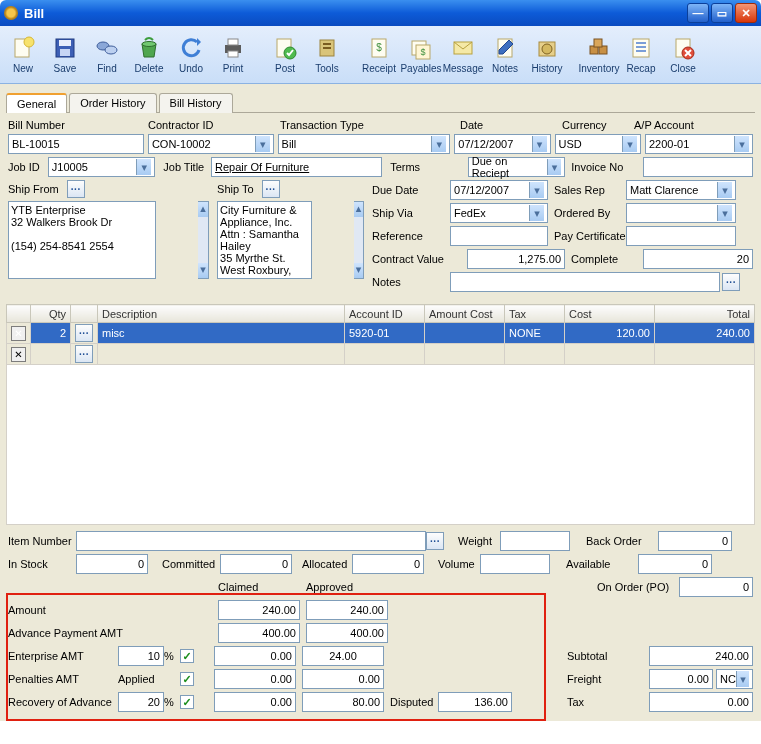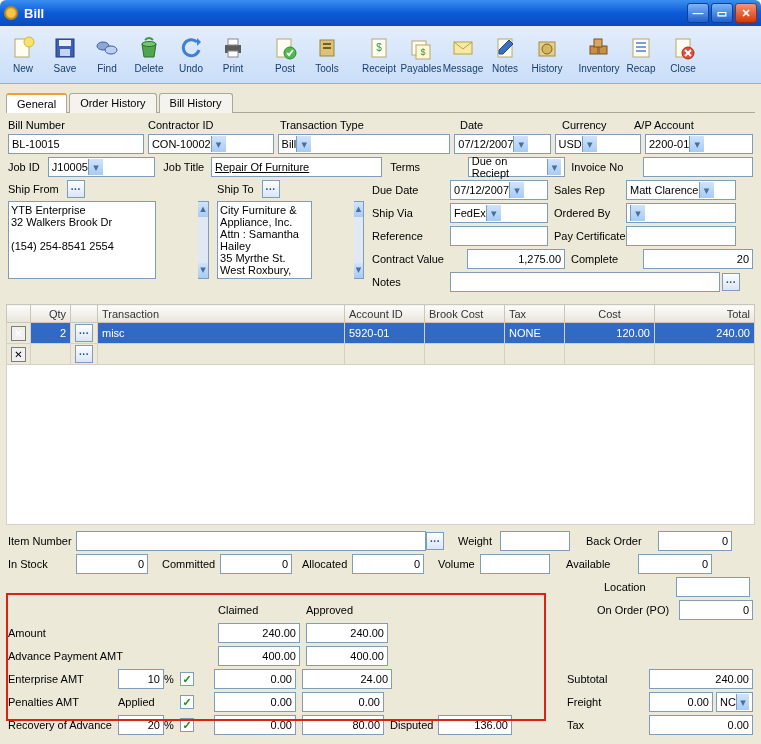--- a/index.html
+++ b/index.html
@@ -14,21 +14,21 @@
 .tool-btn .ico { width: 26px; height: 26px; margin-bottom: 2px; display: flex; align-items: center; justify-content: center; }
 .tool-sep { width: 10px; }
 .body-area { padding: 4px 6px; background: #ece9d8; }
 .tabs { display: flex; border-bottom: 1px solid #aca899; margin-top: 4px; }
 .tab { padding: 3px 10px; border: 1px solid #aca899; border-bottom: none; background: #f4f3ee; margin-right: 2px; border-radius: 3px 3px 0 0; cursor: pointer; position: relative; bottom: -1px; }
 .tab.active { background: #fff; border-top: 2px solid #f0a030; }
 .panel { background: #ece9d8; padding: 6px 2px; }
 .row { display: flex; align-items: center; margin-bottom: 3px; }
 .lbl { color: #000; padding-right: 4px; white-space: nowrap; }
 input[type=text], select, .combo { height: 20px; border: 1px solid #7f9db9; background: #fff; font-size: 11px; padding: 1px 3px; font-family: inherit; }
-.combo { display: flex; align-items: center; justify-content: flex-start; }
+.combo { display: flex; align-items: center; justify-content: space-between; }
 .combo .arrow { width: 15px; height: 16px; background: linear-gradient(to bottom, #cfe4fd, #a8cbf2); border-left: 1px solid #7f9db9; display: flex; align-items: center; justify-content: center; color: #4b6f9c; }
 .ellips-btn { width: 18px; height: 18px; border: 1px solid #7f9db9; background: linear-gradient(to bottom, #fdfdfd, #dbe6f4); display: inline-flex; align-items: center; justify-content: center; font-weight: bold; color: #204f96; cursor: pointer; font-size: 10px; }
 textarea.addr { width: 100%; height: 78px; border: 1px solid #7f9db9; font-size: 11px; font-family: inherit; padding: 2px; resize: none; }
 .addr-wrap { display: flex; gap: 42px; }
 .addr-scroll { width: 16px; background: #e0e8f4; border: 1px solid #7f9db9; border-left: none; display: flex; flex-direction: column; justify-content: space-between; }
 .addr-scroll div { height: 15px; background: linear-gradient(to bottom,#cfe4fd,#a8cbf2); text-align:center; color:#4b6f9c; cursor:pointer; }
 .grid-tabs { display: flex; background: #ece9d8; border-bottom: 1px solid #aca899; }
 .grid-tab { padding: 3px 10px; border: 1px solid #aca899; background: #fff; border-bottom: 1px solid #fff; border-top: 2px solid #f0a030; border-radius: 3px 3px 0 0; cursor: pointer; margin: 2px 0 -1px 2px; }
 table.grid { width: 100%; border-collapse: collapse; font-size: 11px; }
 table.grid th { background: linear-gradient(to bottom, #fdfdfd, #e7e5da); border: 1px solid #c9c7ba; font-weight: normal; padding: 2px 4px; height: 18px; color: #333; }
@@ -372,25 +372,25 @@
       </div>
     </div>
   </div>
 
   <table class="grid">
     <thead>
         <tr>
       <th style="width:20px"></th>
       <th style="width:40px;text-align:right">Qty</th>
       <th style="width:18px"></th>
-      <th style="text-align:left">Transaction</th>
+      <th style="text-align:left">Description</th>
       <th style="width:80px;text-align:left">Account ID</th>
-      <th style="width:80px;text-align:left">Brook Cost</th>
+      <th style="width:80px;text-align:left">Amount Cost</th>
       <th style="width:60px;text-align:left">Tax</th>
-      <th style="width:90px;text-align:center">Cost</th>
+      <th style="width:90px;text-align:left">Cost</th>
       <th style="width:100px;text-align:right">Total</th>
     </tr>
       </thead>
     <tbody id="gridbody">
         <tr class="selrow">
           <td style="background:#ece9d8"><span class="x-btn">✕</span></td>
           <td style="text-align:right">2</td>
           <td style="background:#ece9d8"><span class="ellips-btn">···</span></td>
           <td>misc</td>
           <td>5920-01</td>
@@ -436,25 +436,20 @@
       <div style="width:10px"></div>
       <div class="lbl" style="width:50px">Allocated</div>
       <input type="text" style="width: 72px;" value="0">
       <div style="width:14px"></div>
       <div class="lbl" style="width:42px">Volume</div>
       <input type="text" style="width: 70px;">
       <div style="width:16px"></div>
       <div class="lbl" style="width:72px">Available</div>
       <input type="text" style="width: 74px;" value="0">
     </div>
-    <div class="row ralign">
-      <div style="width:596px"></div>
-      <div class="lbl" style="width:72px">Location</div>
-      <input type="text" style="width: 74px;">
-    </div>
 
     <div class="redbox" style="left:0px; top:68px; width:540px; height:128px"></div>
 
     <div class="row">
       <div style="width:210px"></div>
       <div class="lbl" style="width:88px">Claimed</div>
       <div class="lbl" style="width:88px">Approved</div>
       <div style="flex:1"></div>
       <div class="lbl" style="width:82px">On Order (PO)</div>
       <input type="text" style="width: 74px; text-align: right;" value="0">
@@ -475,21 +470,21 @@
       <input type="text" style="width: 82px;" value="400.00">
     </div>
     <div class="row ralign">
       <div class="lbl" style="width:110px;text-align:left">Enterprise AMT</div>
       <input type="text" style="width: 46px;" value="10">
       <div class="lbl" style="width:16px">%</div>
       <span class="chk">✓</span>
       <div style="width:20px"></div>
       <input type="text" style="width: 82px;" value="0.00">
       <div style="width:6px"></div>
-      <input type="text" style="width: 90px;" value="24.00">
+      <input type="text" style="width: 82px; text-align: center;" value="24.00">
       <div style="flex:1"></div>
       <div class="lbl" style="width:82px">Subtotal</div>
       <input type="text" style="width: 104px;" value="240.00">
     </div>
     <div class="row ralign">
       <div class="lbl" style="width:110px;text-align:left">Penalties AMT</div>
       <div class="lbl" style="width:44px">Applied</div>
       <div style="width:18px"></div>
       <span class="chk">✓</span>
       <div style="width:20px"></div>

